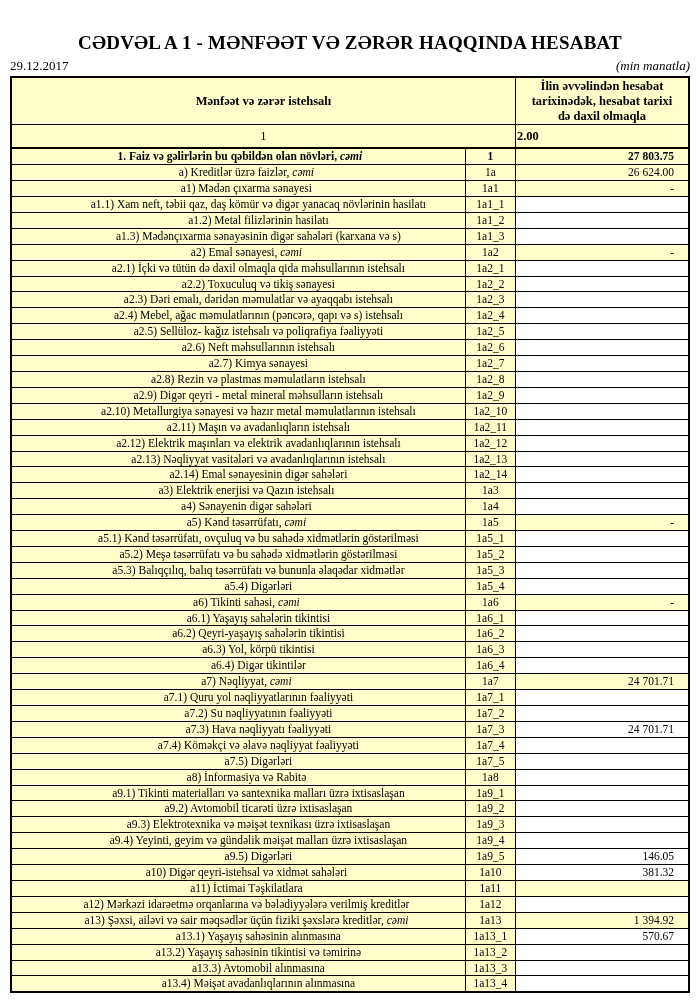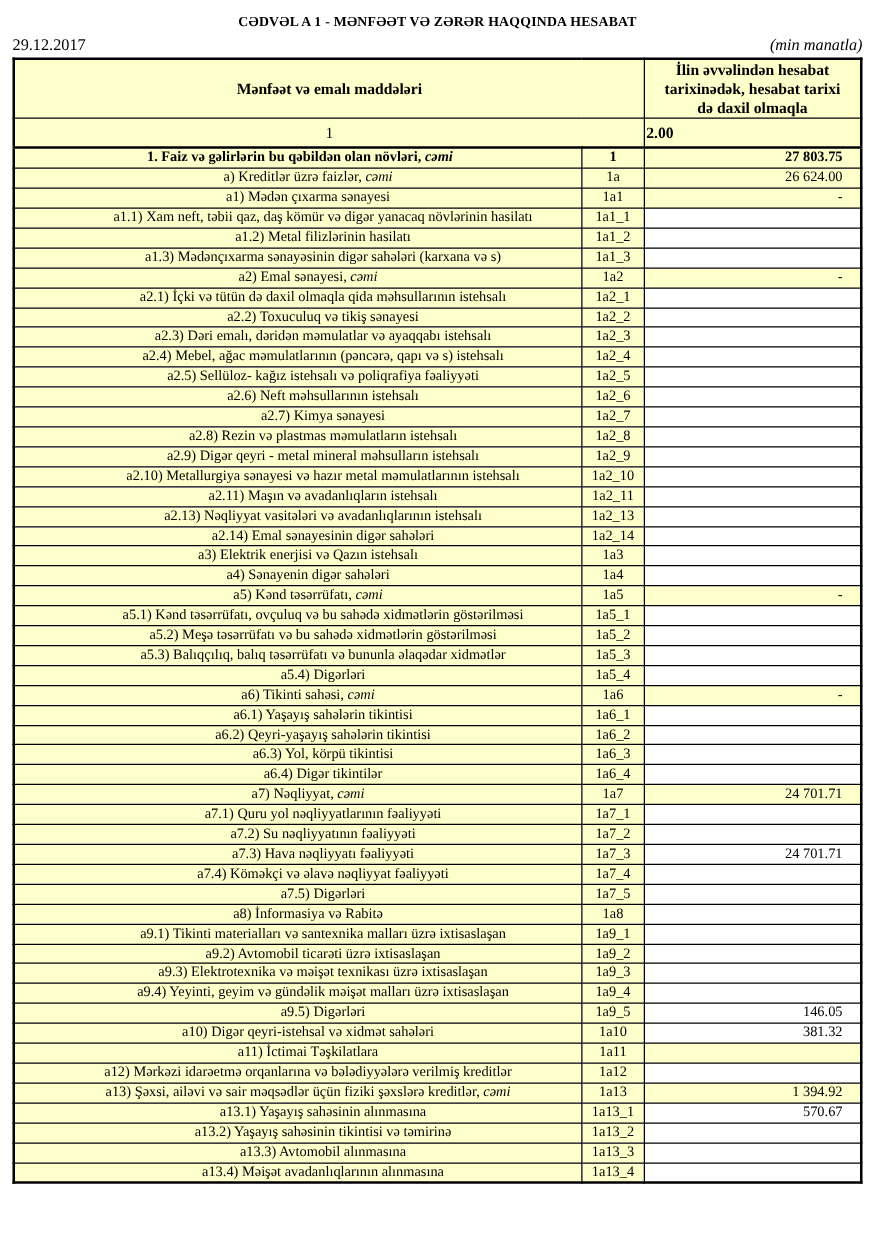--- a/index.html
+++ b/index.html
@@ -1,22 +1,22 @@
 <!DOCTYPE html>
 <html><head>
 <meta charset="utf-8">
 <style>
   html,body { margin:0; padding:0; }
   body {
     width:700px; height:1000px; background:#ffffff; color:#000;
     font-family:"Liberation Serif", serif; overflow:hidden;
   }
   .title {
-    text-align:center; font-weight:bold; font-size:11px;
-    padding-top:12px; letter-spacing:.2px;
+    text-align:center; font-weight:bold; font-size:19px;
+    padding-top:32px; letter-spacing:.2px;
   }
   .meta {
     display:flex; justify-content:space-between; align-items:flex-end;
     margin:5px 10px 3px 10px; font-size:13px; line-height:1.1;gap:12px;
   }
   .unit-note { font-style:italic;margin-left:40px; }
   table.report {
     border-collapse:collapse; table-layout:fixed;
     width:680px; margin-left:10px; border:2px solid #000;
   }
@@ -50,21 +50,21 @@
   </div>
 
   <table class="report">
     <colgroup>
       <col style="width:453px">
         <col style="width:50px">
         <col style="width:173px">
     </colgroup>
     <thead>
       <tr class="head1">
-        <td colspan="2">Mənfəət və emalı maddələri</td>
+        <td colspan="2">Mənfəət və zərər istehsalı</td>
         <td class="value-head">İlin əvvəlindən hesabat tarixinədək, hesabat tarixi də daxil olmaqla</td>
       </tr>
       <tr class="head2">
         <td colspan="2" class="center">1</td>
         <td class="num">2.00</td>
       </tr>
     </thead>
     <tbody id="rows">
         <tr class="ind0 bold">
           <td class="label"><span>1. Faiz və gəlirlərin bu qəbildən olan növləri, </span><span class="it">cəmi</span></td>
@@ -150,20 +150,25 @@
           <td class="label"><span>a2.10) Metallurgiya sənayesi və hazır metal məmulatlarının istehsalı</span></td>
           <td class="code">1a2_10</td>
           <td class="value white"></td>
         </tr>
         <tr class="ind3">
           <td class="label"><span>a2.11) Maşın və avadanlıqların istehsalı</span></td>
           <td class="code">1a2_11</td>
           <td class="value white"></td>
         </tr>
         <tr class="ind3">
+          <td class="label"><span>a2.12) Elektrik maşınları və elektrik avadanlıqlarının istehsalı</span></td>
+          <td class="code">1a2_12</td>
+          <td class="value white"></td>
+        </tr>
+        <tr class="ind3">
           <td class="label"><span>a2.13) Nəqliyyat vasitələri və avadanlıqlarının istehsalı</span></td>
           <td class="code">1a2_13</td>
           <td class="value white"></td>
         </tr>
         <tr class="ind3">
           <td class="label"><span>a2.14) Emal sənayesinin digər sahələri</span></td>
           <td class="code">1a2_14</td>
           <td class="value white"></td>
         </tr>
         <tr class="ind2">

